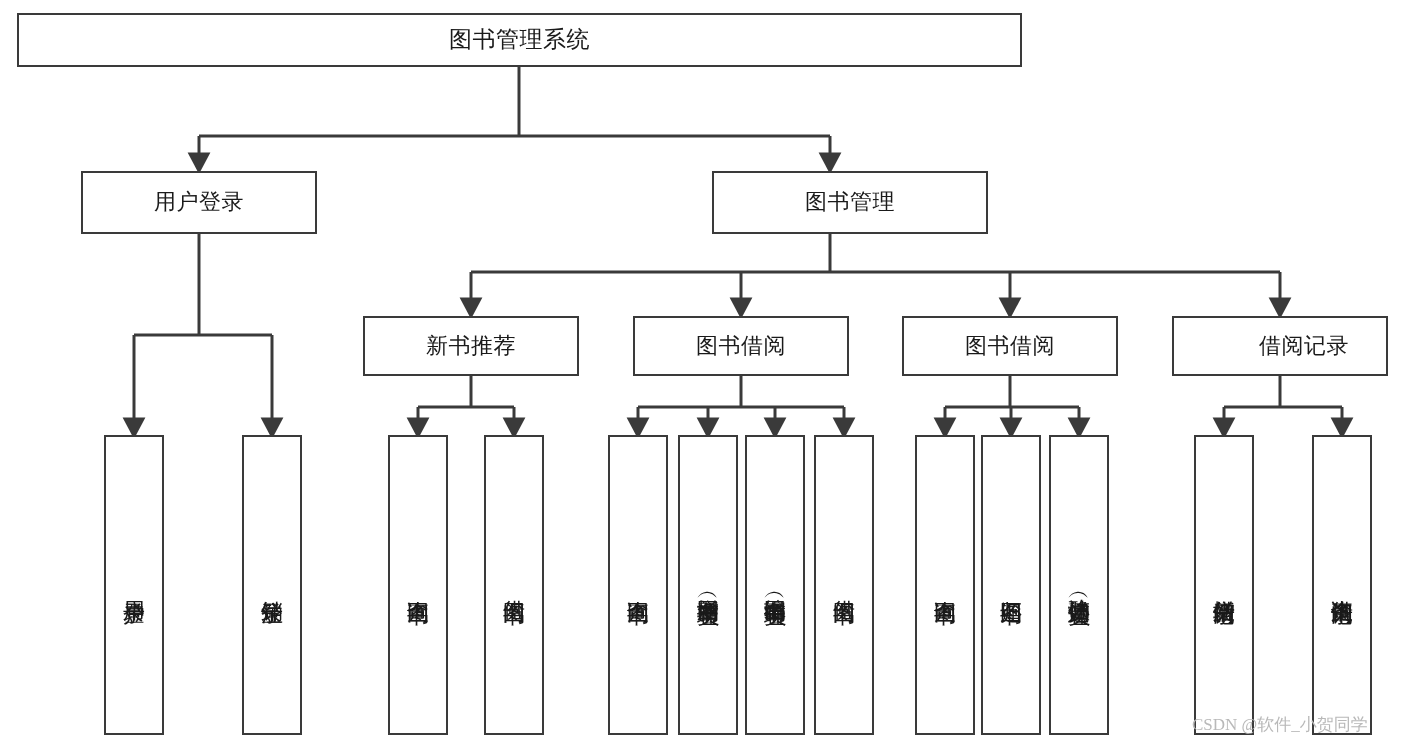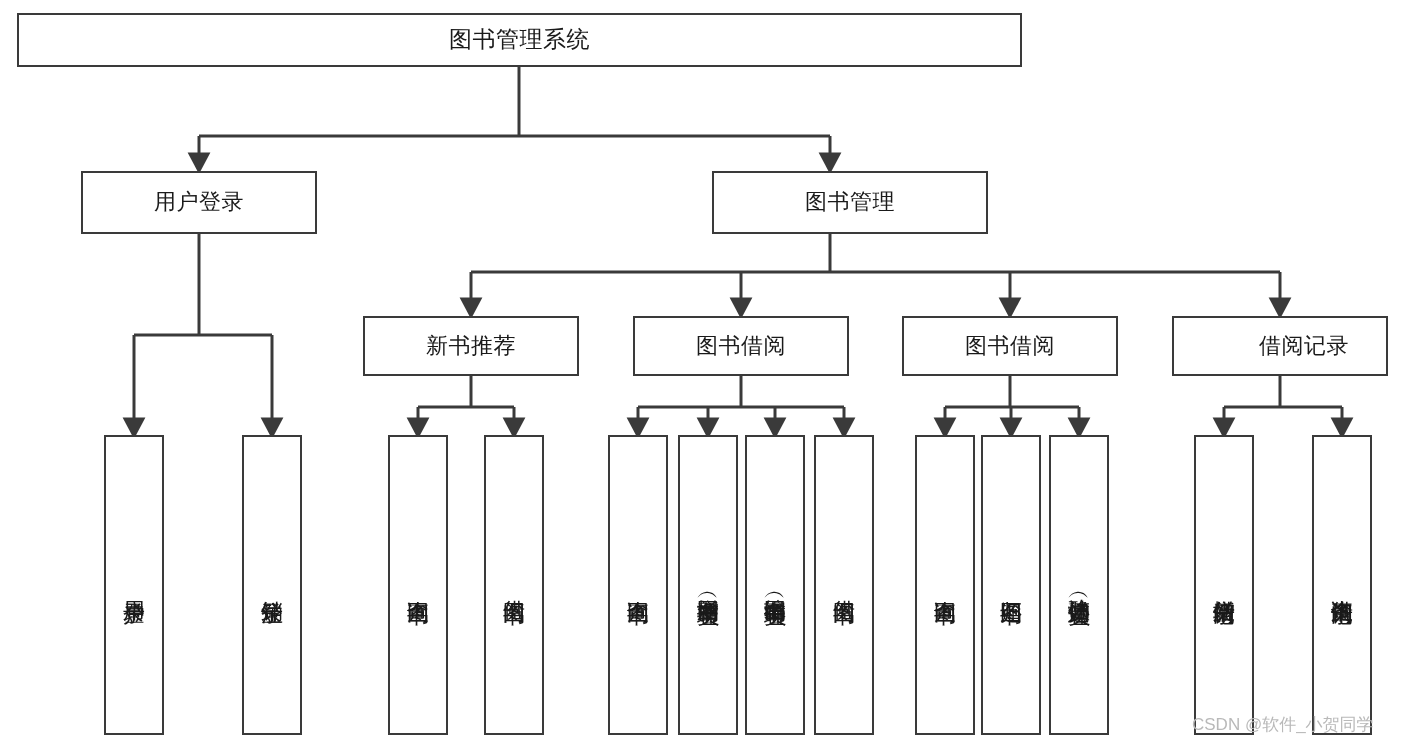--- a/index.html
+++ b/index.html
@@ -59,21 +59,21 @@
     white-space: nowrap;
   }
   #watermark {
     position: absolute;
     left: 1192px;
     top: 713px;
     font-size: 17px;
     color: #b9b9b9;
     z-index: 3;
     white-space: nowrap;
-    font-family: Liberation Sans, sans-serif;
+    font-family: Liberation Serif, serif;
   }
 </style>
 </head>
 <body>
 
 <div id="canvas">
 
   <svg id="edges" viewBox="0 0 1405 747" xmlns="http://www.w3.org/2000/svg">
     <defs>
       <marker id="arrow" markerWidth="9" markerHeight="9" refX="3.2" refY="4.2" orient="auto" markerUnits="strokeWidth">

